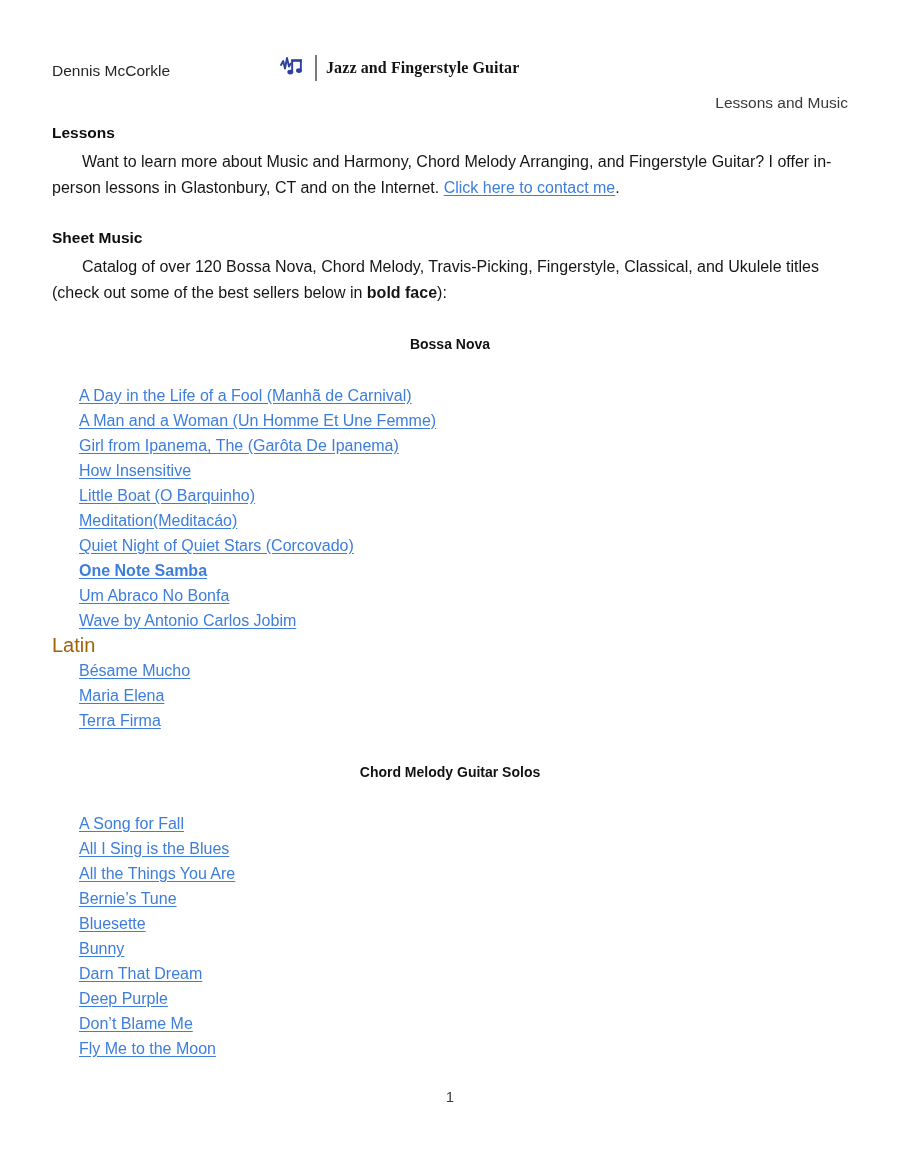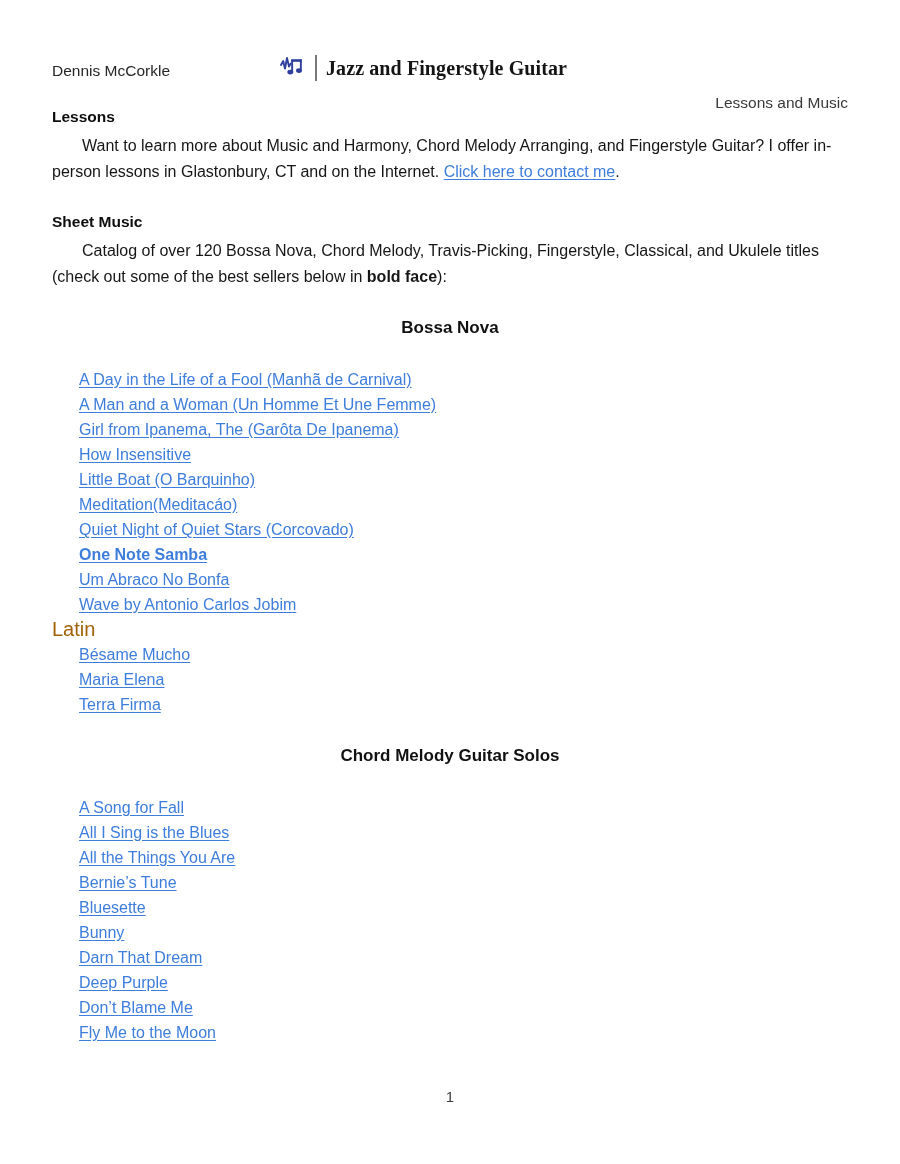--- a/index.html
+++ b/index.html
@@ -55,41 +55,41 @@
   }
   .hdr-divider {
     width: 2px;
     height: 26px;
     background: #7a7a7a;
     margin: 0 9px 0 5px;
     flex: none;
   }
   .hdr-title {
     font-family: "Liberation Serif", serif;
-    font-size: 20px;
+    font-size: 16px;
     font-weight: bold;
     color: #141414;
     white-space: nowrap;
     letter-spacing: 0.1px;
   }
   .hdr-right {
     position: absolute;
     right: 0;
     top: 7px;
     font-size: 15.5px;
     color: #3a3a3a;
     white-space: nowrap;
     margin-top: 32px;
   }
 
   
   .content {
     position: absolute;
     left: 52px;
-    top: 106px;
+    top: 122px;
     width: 796px;
   }
 
   .sec-heading {
     font-size: 15.5px;
     font-weight: bold;
     color: #0d0d0d;
     margin: 0 0 6px 0;
     line-height: 21px;
   }
@@ -106,21 +106,21 @@
   .para a.inline-link,
   a.song-link {
     color: #3d7ddb;
     text-decoration: underline;
     text-underline-offset: 2px;
   }
 
   .spacer-md { height: 27px; }
 
   .center-heading {
-    font-size: 17px;
+    font-size: 14px;
     font-weight: bold;
     color: #111111;
     text-align: center;
     line-height: 24px;
     margin: 0;
   }
 
   
   .song-list {
     list-style: none;

